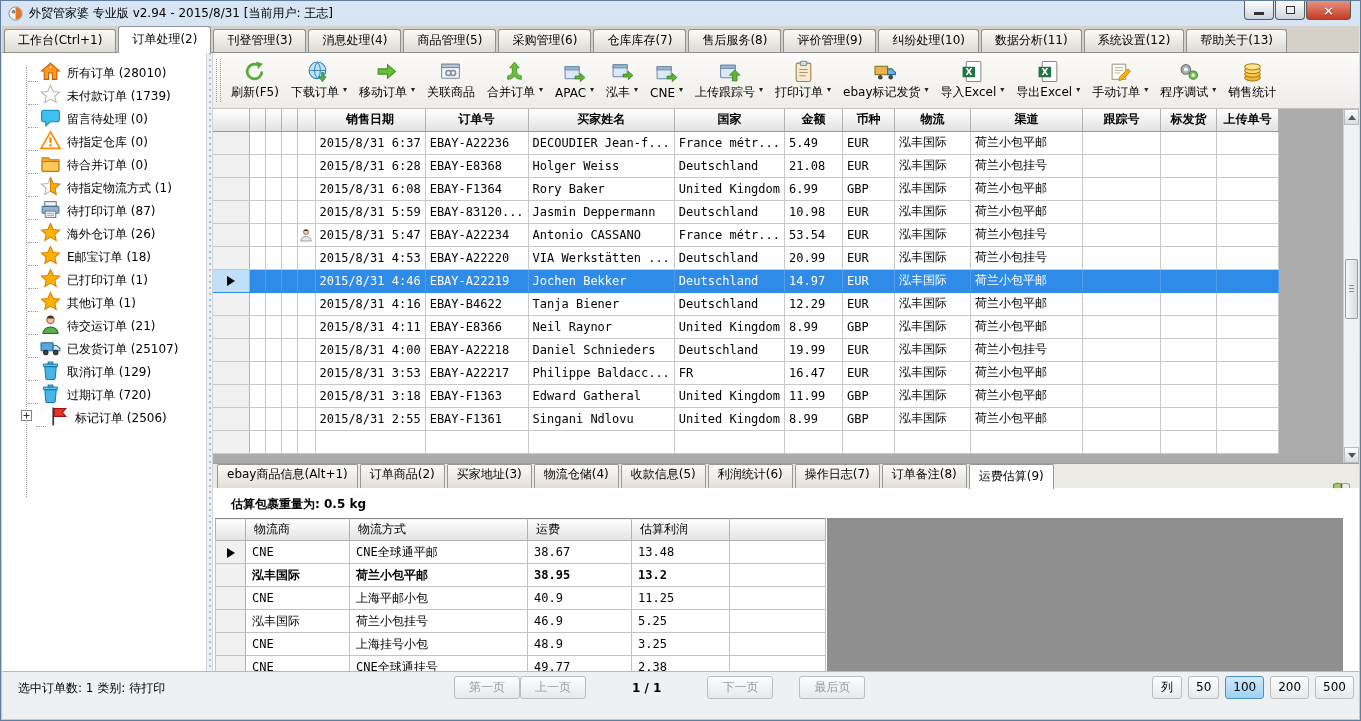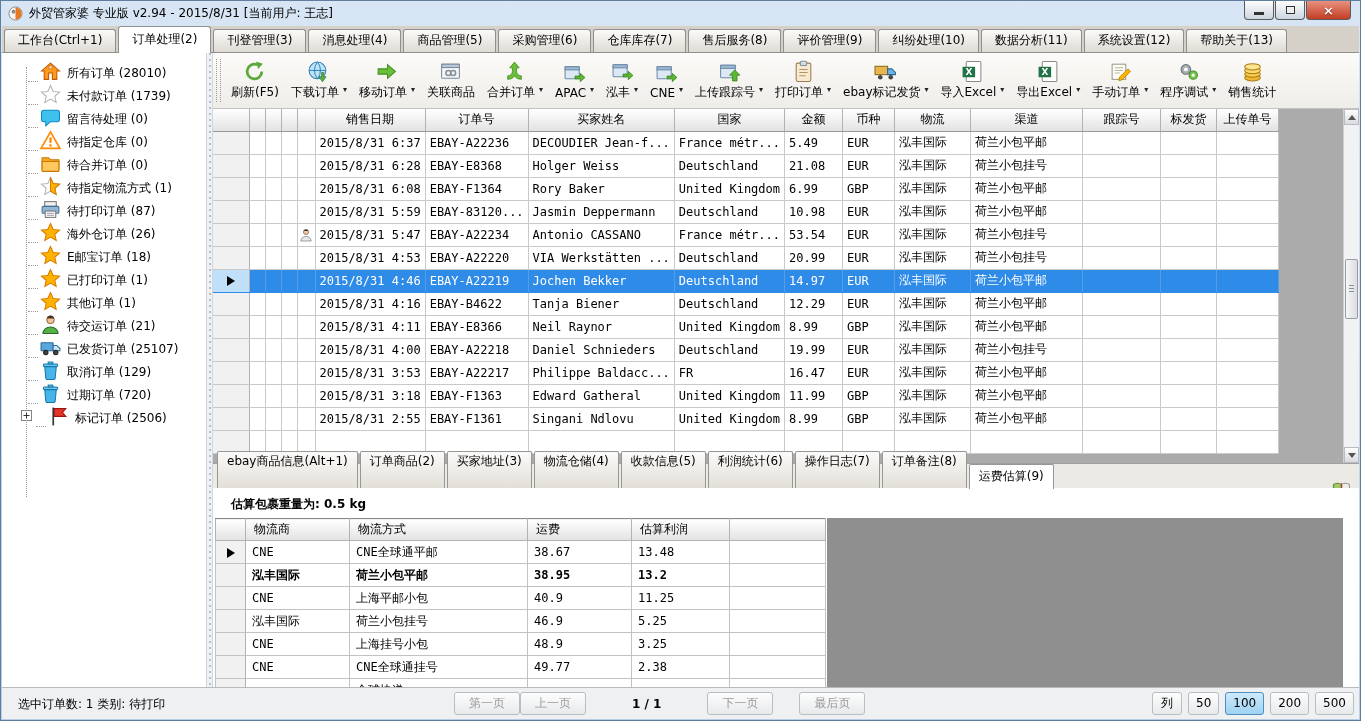--- a/index.html
+++ b/index.html
@@ -38,54 +38,54 @@
   .toolbar:before{content:"";position:absolute;left:3px;top:6px;bottom:6px;width:3px;border-left:1px dotted #9a9a9a;border-right:1px dotted #9a9a9a}
   .tbtn{display:flex;flex-direction:column;align-items:center;padding:2px 6px;cursor:default}
   .tbtn .tico svg{width:23px;height:23px;display:block}
   .lblrow{display:flex;align-items:center;margin-top:1px}
   .tlabel{white-space:nowrap}
   .caret{font-size:8px;color:#222;margin-left:4px;position:relative;top:-3px}
   .tb-overflow{position:absolute;right:3px;bottom:5px;font-size:9px;color:#333;line-height:9px;border-top:1px solid #444;padding-top:1px;cursor:default}
   
   .gridarea{position:absolute;left:0;top:56px;width:1130px;height:354px;background:#ababab;overflow:hidden}
   table.grid{border-collapse:collapse;table-layout:fixed;background:#fff}
-  table.grid th{height:22px;background:linear-gradient(#ffffff,#e2e2e2);border-right:1px solid #b2b2b2;border-bottom:1px solid #989898;font-weight:normal;text-align:center;overflow:hidden;white-space:nowrap;padding:0 2px}
+  table.grid th{height:22px;background:linear-gradient(#ffffff,#e2e2e2);border-right:1px solid #b2b2b2;border-bottom:1px solid #989898;font-weight:bold;text-align:center;overflow:hidden;white-space:nowrap;padding:0 2px}
   table.grid td{height:23px;background:#fff;border-right:1px solid #c9c9c9;border-bottom:1px solid #c9c9c9;padding:0 4px;white-space:nowrap;overflow:hidden;font-family:"DejaVu Sans Mono","DejaVu Sans",monospace;font-size:12px}
   table.grid td.gut{background:#f1f1f1;border-right:1px solid #b2b2b2;text-align:center;padding:0}
   table.grid td.nar{padding:0;text-align:center}
   tr.sel td{background:#2e8be8;color:#fff;border-right-color:#549ce8;border-bottom-color:#2e8be8}
   tr.sel td.gut{background:#bfe0f8;color:#000}
   .tri-r{display:inline-block;width:0;height:0;border-left:8px solid #000;border-top:5px solid transparent;border-bottom:5px solid transparent;vertical-align:middle}
   .buyer-ic svg{width:14px;height:14px;display:inline-block;vertical-align:middle}
   
   .vsb{position:absolute;right:0;top:56px;width:16px;height:354px;background:#f1f2f4;border-left:1px solid #d0d0d0}
   .vsb .sbtn{position:absolute;left:0;right:0;height:16px;background:linear-gradient(#fefefe,#d9dbdf);border:1px solid #b9bcc0;display:flex;align-items:center;justify-content:center}
   .vsb .sbtn.up{top:0}.vsb .sbtn.down{bottom:0}
   .tri-up{width:0;height:0;border-bottom:5px solid #555;border-left:4px solid transparent;border-right:4px solid transparent}
   .tri-dn{width:0;height:0;border-top:5px solid #555;border-left:4px solid transparent;border-right:4px solid transparent}
   .thumb{position:absolute;left:1px;right:1px;top:150px;height:60px;background:linear-gradient(90deg,#f6f7f8,#dadce0);border:1px solid #979ca4;border-radius:2px}
   .thumb:after{content:"";position:absolute;left:3px;right:3px;top:50%;margin-top:-4px;height:7px;background:repeating-linear-gradient(to bottom,#8a8f98 0 1px,transparent 1px 3px)}
   
   .dtabs{position:absolute;left:0;right:0;top:410px;height:25px;background:#eceae4;border-top:1px solid #a0a0a0;display:flex;align-items:flex-end;padding-left:4px}
-  .dtab{height:37px;line-height:19px;padding:0 9px;background:linear-gradient(#fbfaf8,#e2dfd8);border:1px solid #979797;border-bottom:none;margin-right:2px;border-radius:2px 2px 0 0;white-space:nowrap;cursor:default}
+  .dtab{height:24px;line-height:19px;padding:0 9px;background:linear-gradient(#fbfaf8,#e2dfd8);border:1px solid #979797;border-bottom:none;margin-right:2px;border-radius:2px 2px 0 0;white-space:nowrap;cursor:default}
   .dtab.active{background:#fff;height:25px;line-height:22px;margin-bottom:-1px;z-index:2;position:relative}
   .bookic{position:absolute;right:8px;top:429px;cursor:default}
   .bookic svg{width:19px;height:17px;display:block}
   
   .freight{position:absolute;left:0;right:0;top:435px;bottom:0;background:#fff}
   .weight{padding:8px 0 0 18px;font-weight:bold}
   .fwrap{position:absolute;left:2px;top:30px;bottom:0;width:612px;overflow:hidden}
   table.ft{border-collapse:collapse;table-layout:fixed;background:#fff}
   table.ft th{height:22px;background:linear-gradient(#ffffff,#e2e2e2);border:1px solid #b2b2b2;border-top:1px solid #888;font-weight:normal;text-align:left;padding:0 8px;white-space:nowrap;overflow:hidden}
   table.ft td{height:23px;border:1px solid #c2c2c2;padding:0 6px;white-space:nowrap;overflow:hidden;font-family:"DejaVu Sans Mono","DejaVu Sans",monospace;font-size:12px;background:#fff}
   table.ft td.gut{background:#f1f1f1;text-align:center;padding:0;border-right:1px solid #b2b2b2}
   table.ft tr.bold td{font-weight:bold}
   .fdark{position:absolute;left:614px;top:30px;right:16px;bottom:0;background:#8f8f8f}
   
-  .statusbar{position:absolute;left:1px;right:1px;bottom:1px;height:32px;background:#eef0f1;border-top:1px solid #b9b9b9}
+  .statusbar{position:absolute;left:1px;right:1px;bottom:1px;height:48px;background:#eef0f1;border-top:1px solid #b9b9b9}
   .seltext{position:absolute;left:16px;top:8px;white-space:nowrap}
   .pager{position:absolute;left:452px;top:4px;display:flex;align-items:center}
   .pbtn{width:66px;height:23px;line-height:21px;text-align:center;border:1px solid #b9bec4;border-radius:3px;background:linear-gradient(#fdfdfd,#e7e9eb);color:#9a9a9a;cursor:default}
   .pind{font-weight:bold;margin:0 46px 0 46px}
   .pgap1{}.pgap2{margin-right:26px}
   .sizebtns{position:absolute;right:5px;top:4px;display:flex;align-items:center}
   .szbtn{min-width:30px;padding:0 7px;height:23px;line-height:21px;text-align:center;border:1px solid #b9bec4;border-radius:3px;background:linear-gradient(#fdfdfd,#e7e9eb);margin-left:6px;cursor:default}
   .szbtn.active{background:linear-gradient(#cdeafc,#9ed2f2);border-color:#4d8fc0}
 </style>
 </head>

